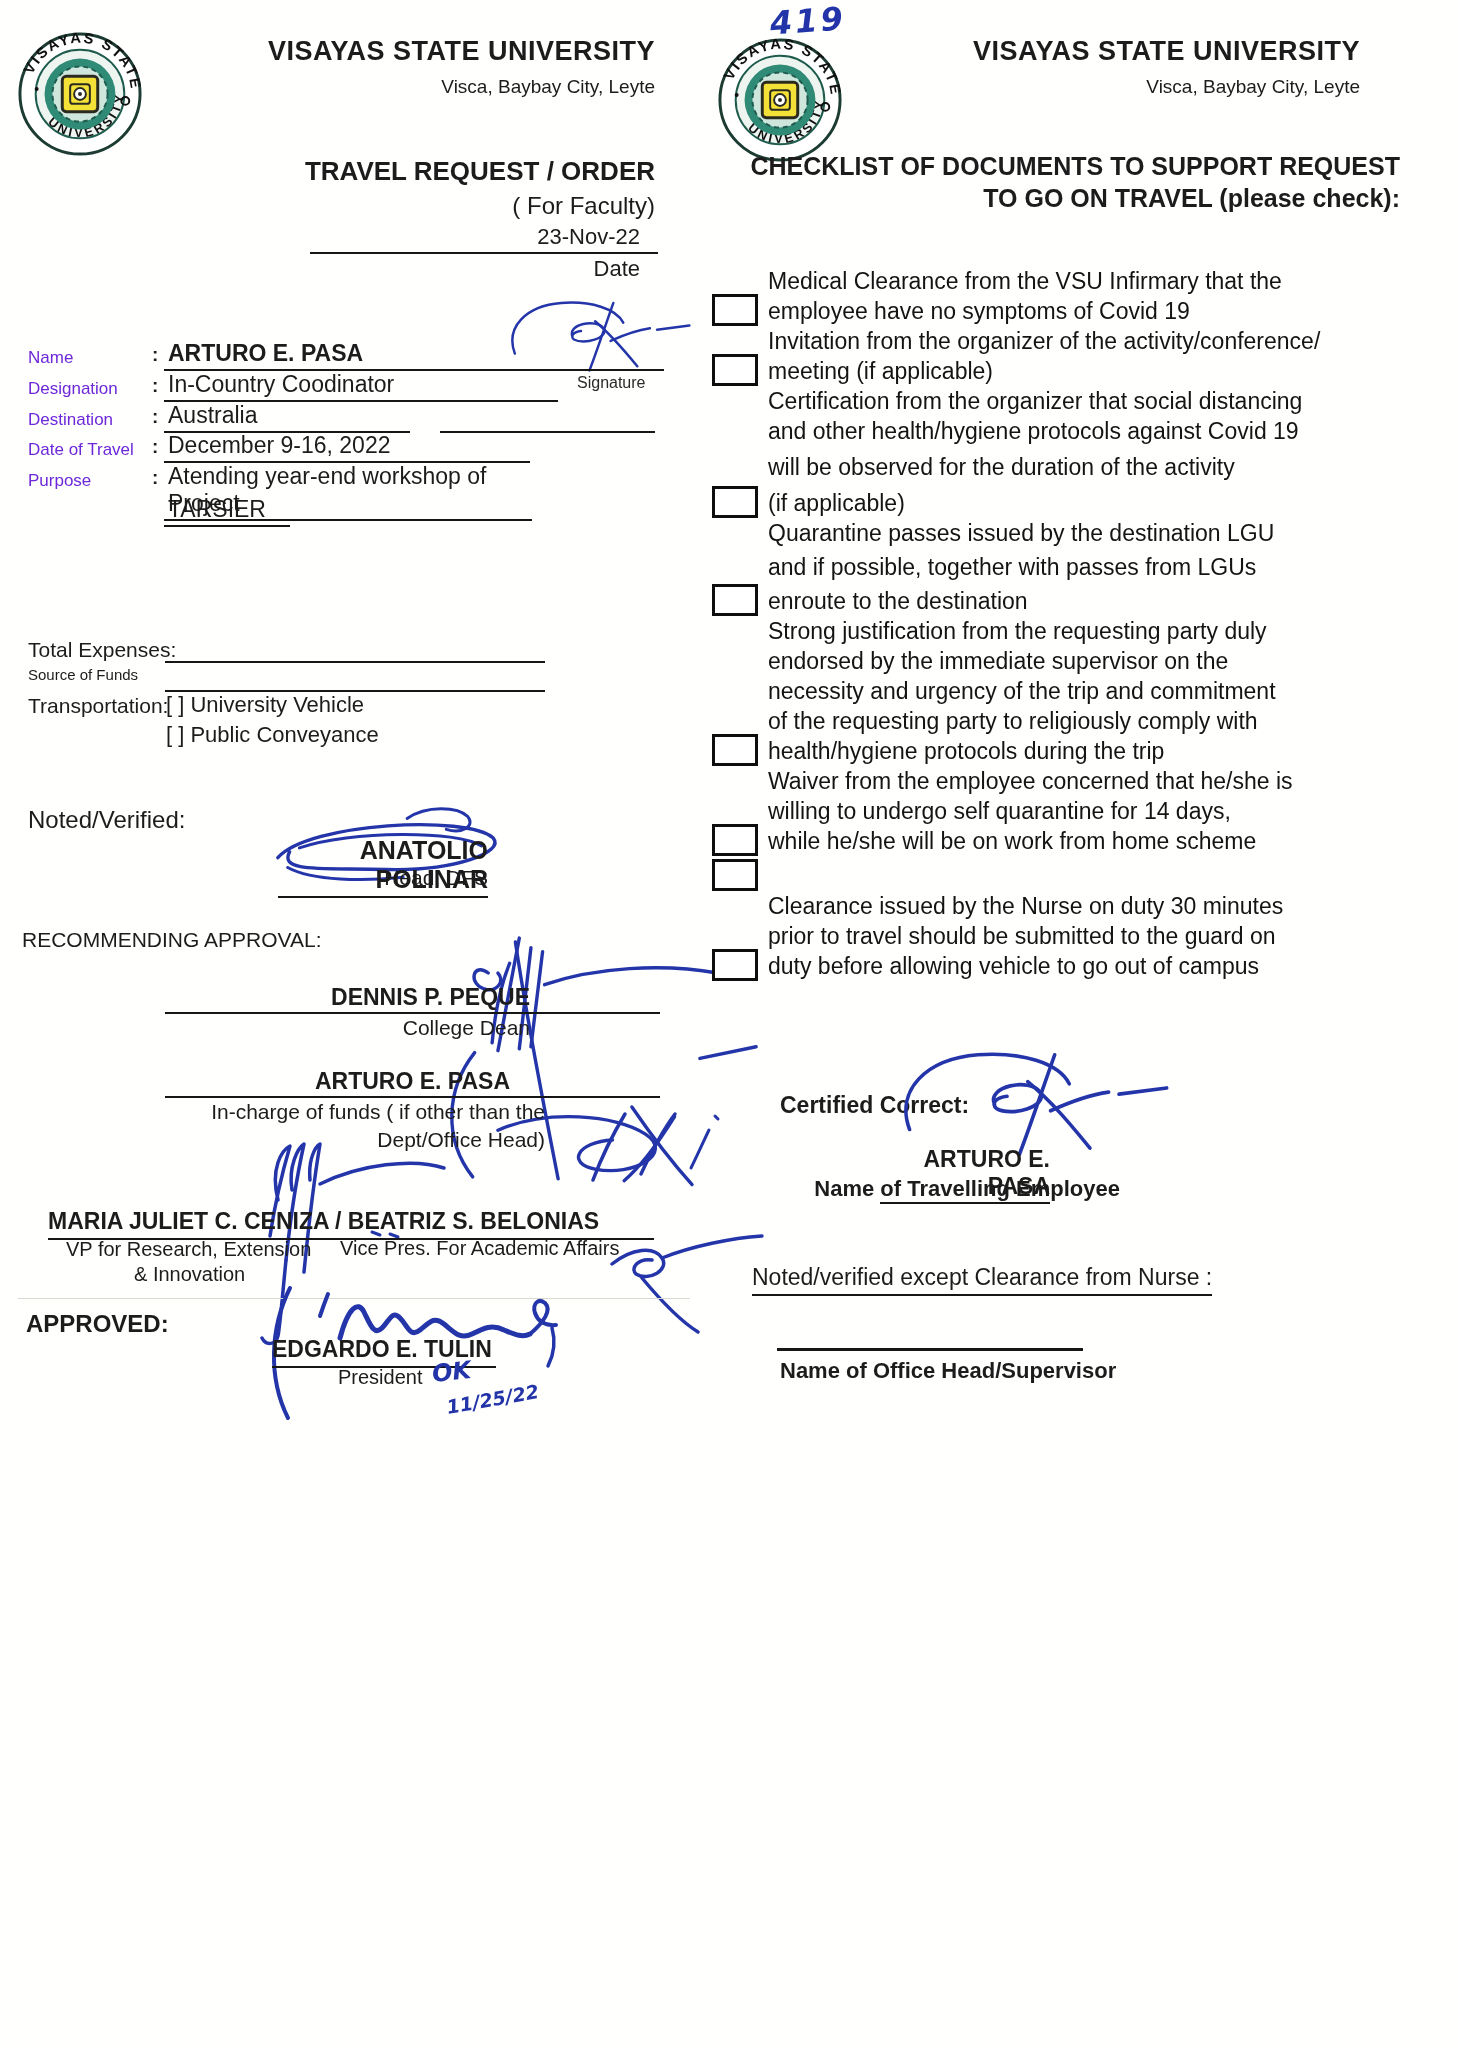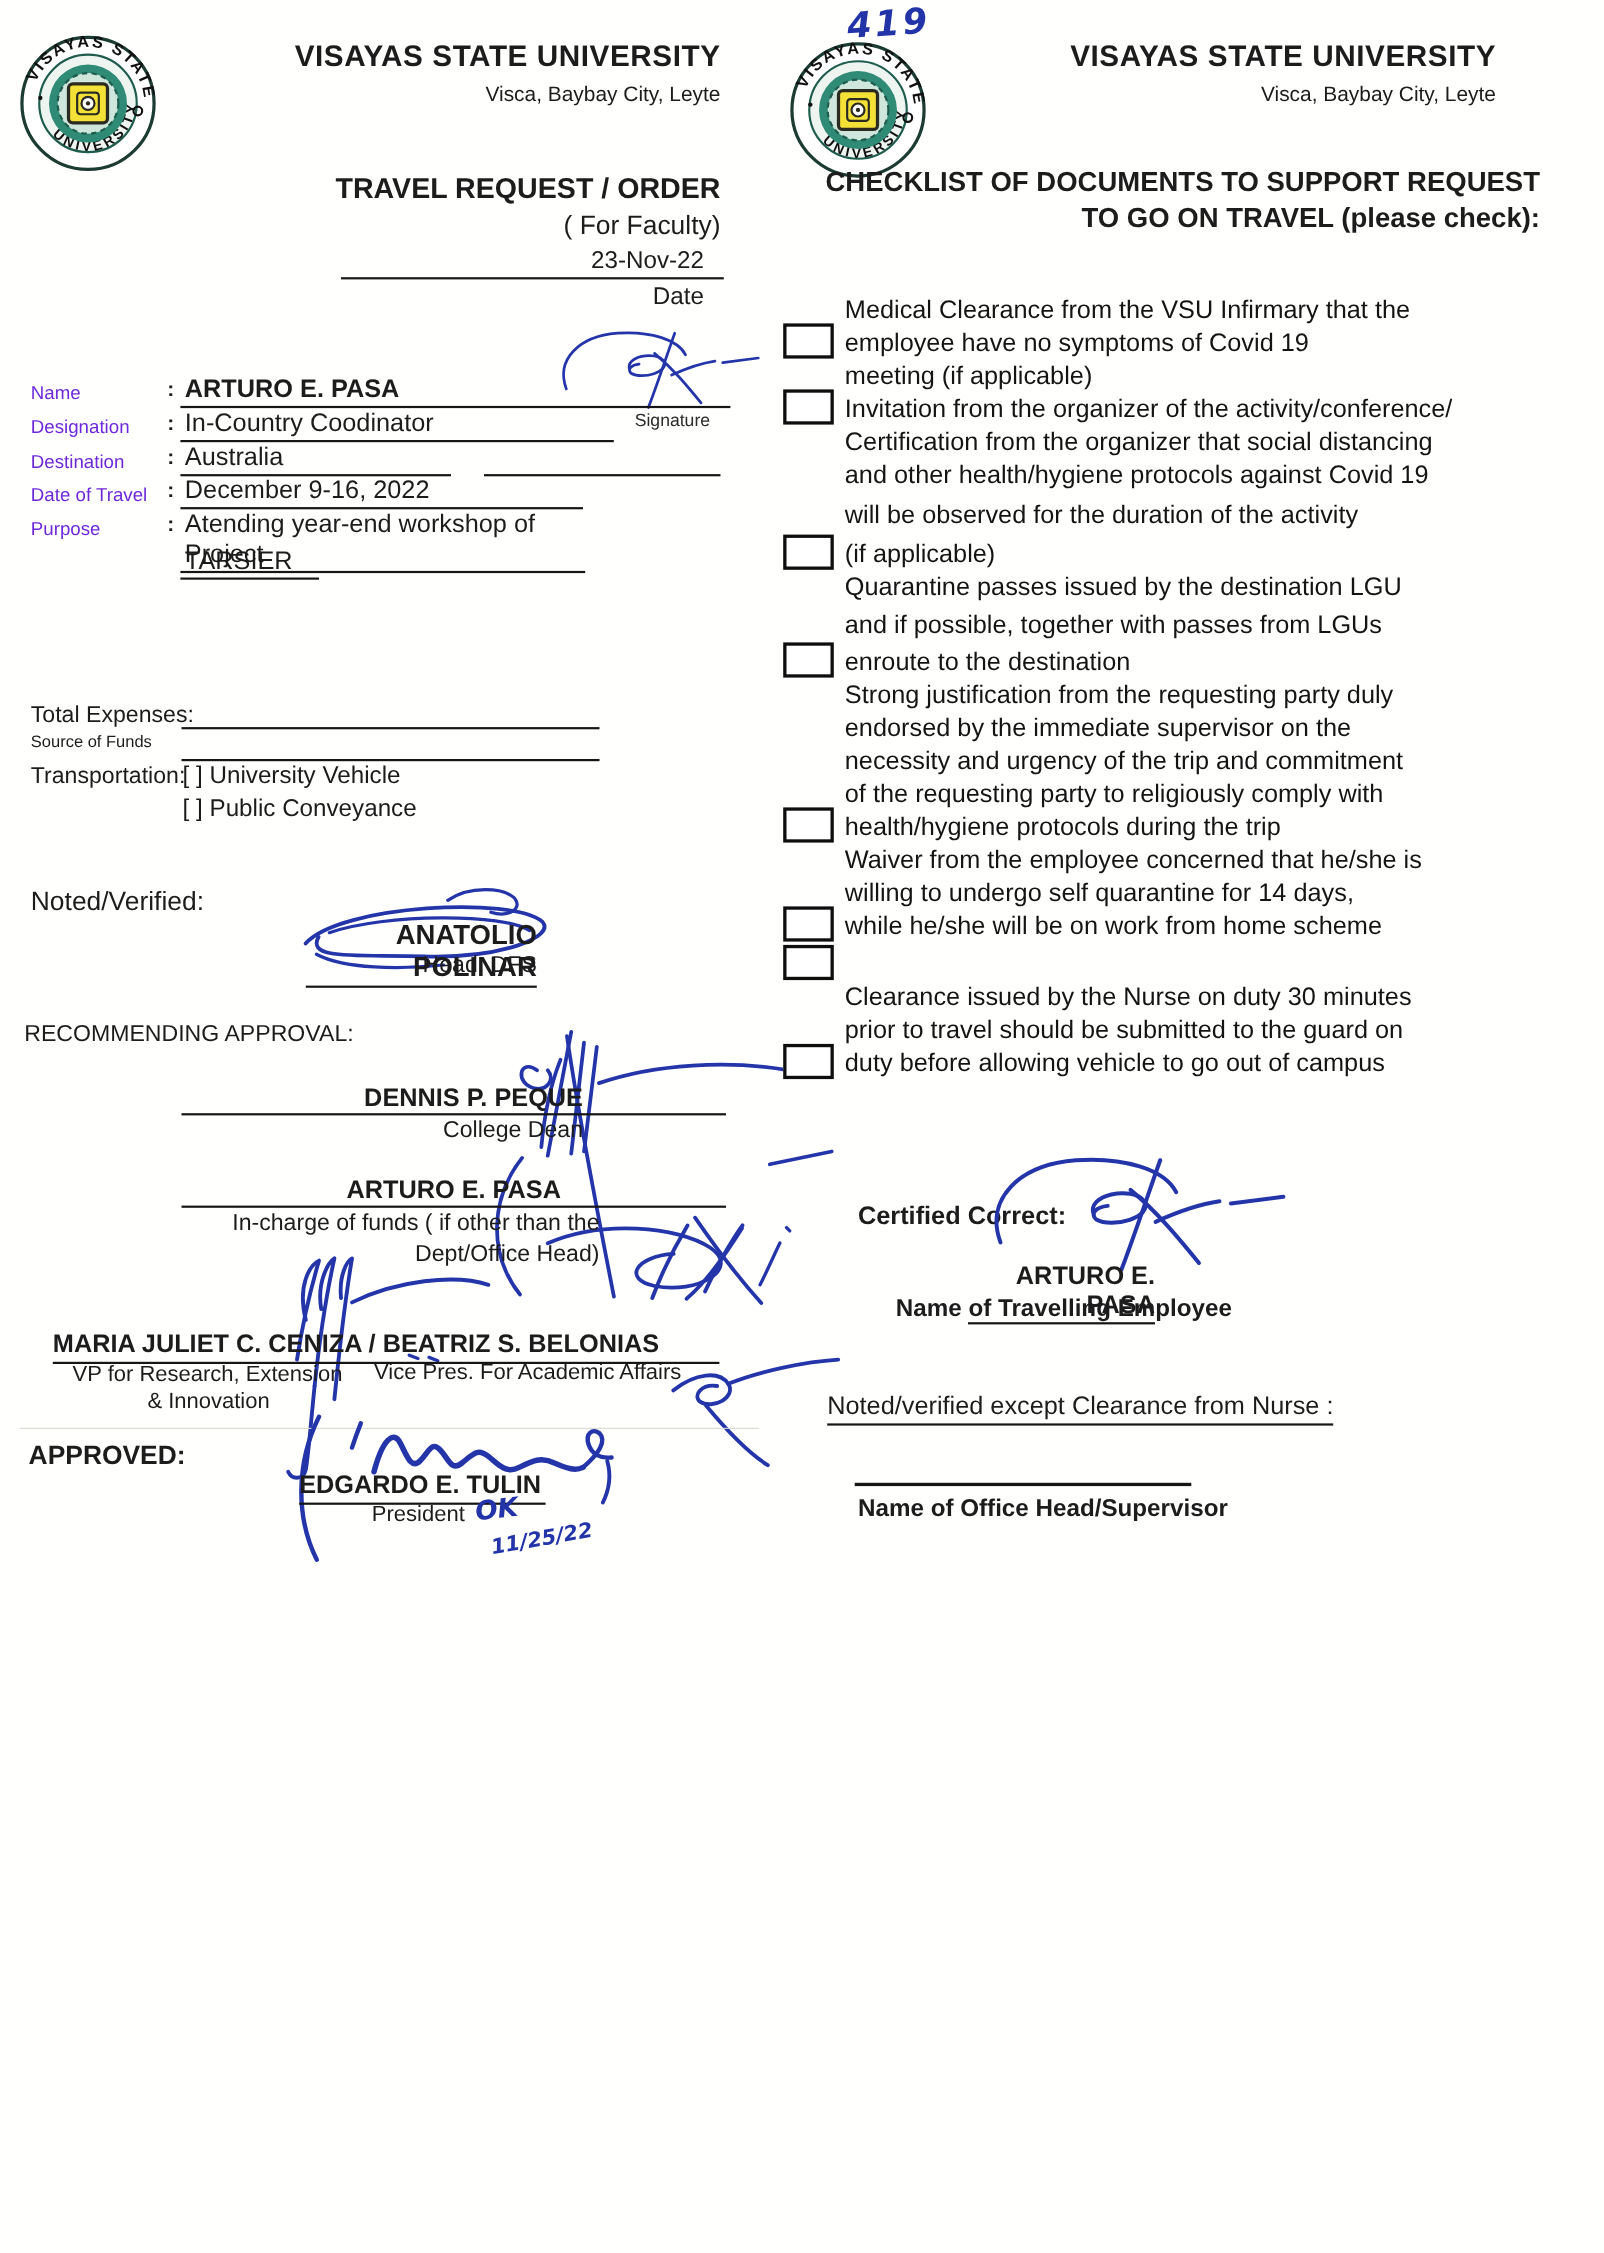--- a/index.html
+++ b/index.html
@@ -218,22 +218,22 @@
       <div class="cbx"></div>
       <div class="chk-text">
         <div>Medical Clearance from the VSU Infirmary that the</div>
         <div>employee have no symptoms of Covid 19</div>
       </div>
     </div>
 
     <div class="chk-item">
       <div class="cbx"></div>
       <div class="chk-text">
+        <div>Invitation from the organizer of the activity/conference/</div>
         <div>meeting (if applicable)</div>
-        <div>Invitation from the organizer of the activity/conference/</div>
       </div>
     </div>
 
     <div class="chk-item">
       <div class="cbx"></div>
       <div class="chk-text">
         <div>Certification from the organizer that social distancing</div>
         <div>and other health/hygiene protocols against Covid 19</div>
         <div style="margin-top:6px">will be observed for the duration of the activity</div>
         <div style="margin-top:6px"> (if applicable)</div>

